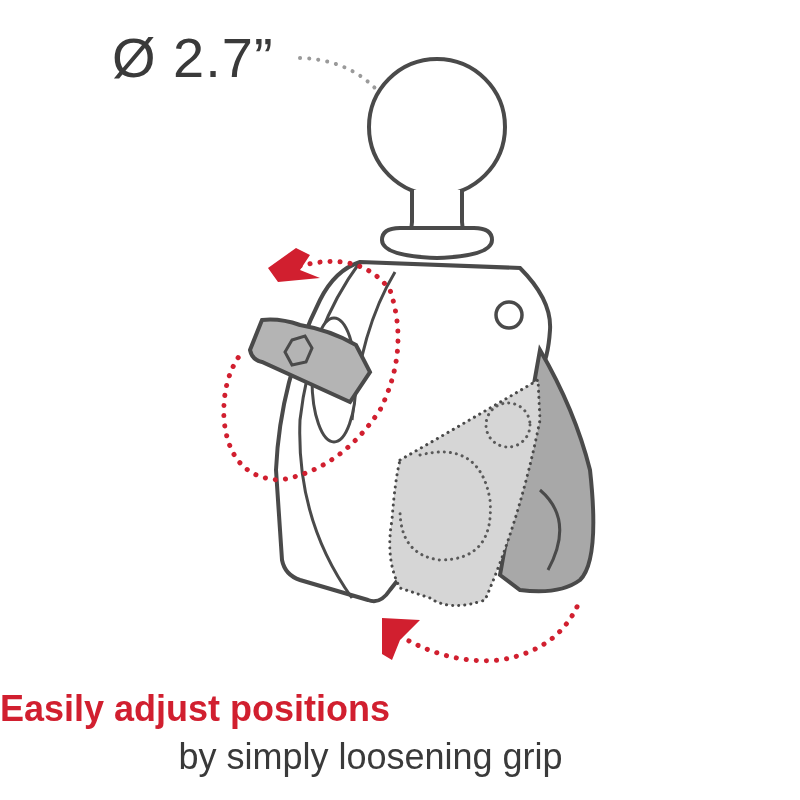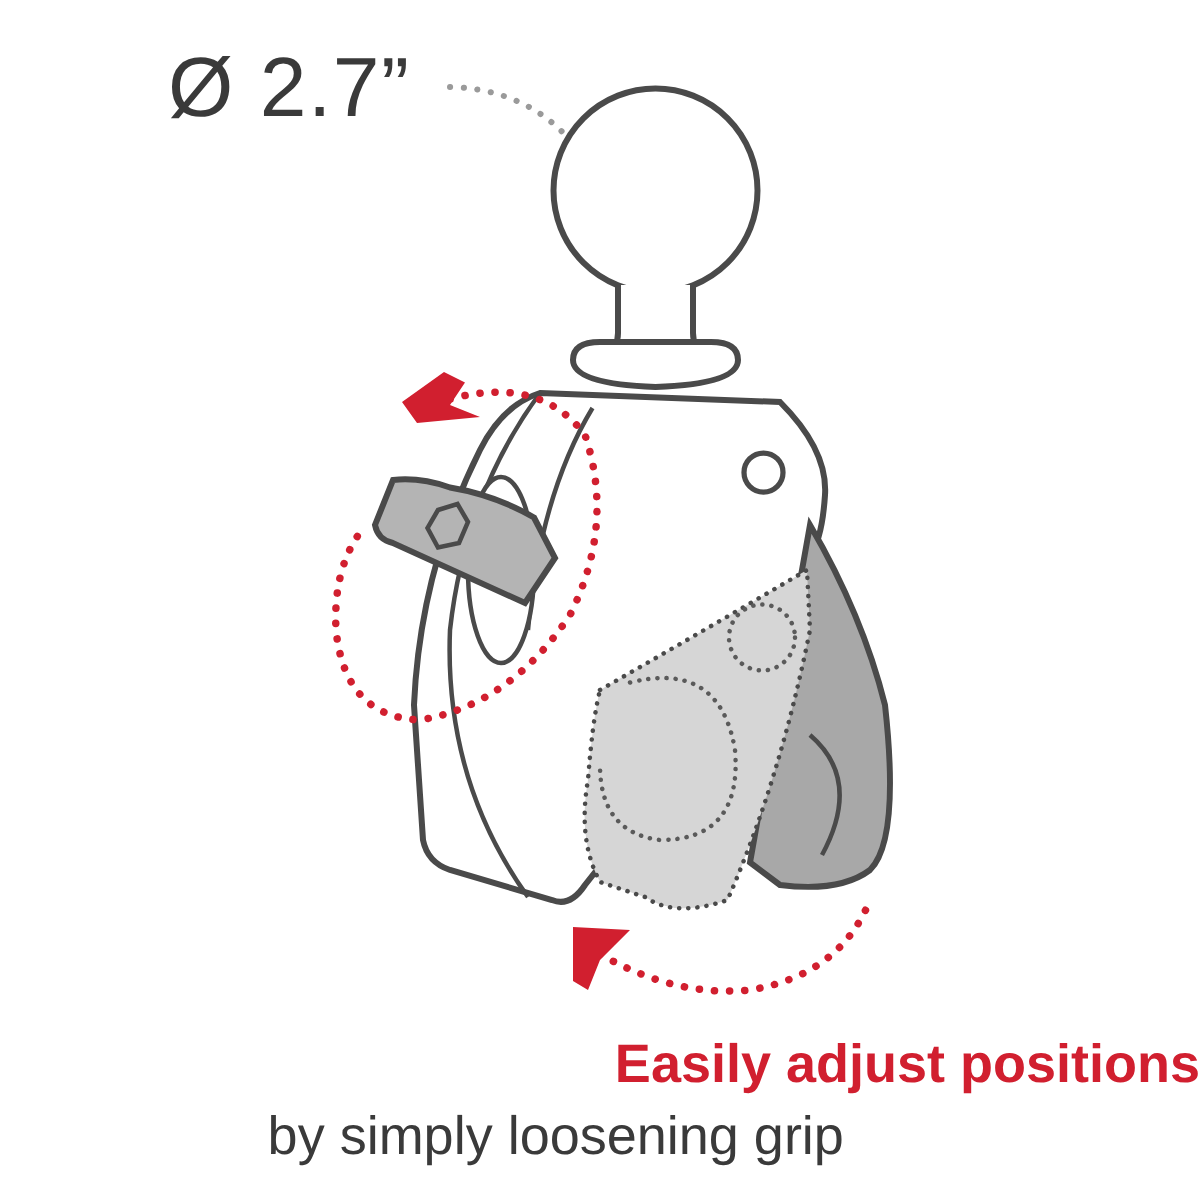--- a/index.html
+++ b/index.html
@@ -1,19 +1,19 @@
 <!DOCTYPE html>
 <html><head>
   <meta charset="utf-8">
   <style>
     html, body { margin:0; padding:0; background:#ffffff; }
     body { width:800px; height:800px; position:relative; overflow:hidden; font-family:"Liberation Sans", sans-serif; }
     .dim-label { position:absolute; left:112px; top:30px; font-size:56px; color:#3a3a3a; letter-spacing:1px; line-height:1; }
     .illus { position:absolute; left:0; top:0; width:800px; height:800px; }
-    .headline { position:absolute; left:0; width:800px; text-align:right; top:688px; font-size:36px; font-weight:bold; color:#d11f2f; }
+    .headline { position:absolute; left:0; width:800px; text-align:left; top:688px; font-size:36px; font-weight:bold; color:#d11f2f; }
     .subline { position:absolute; left:0; width:741px; text-align:center; top:736px; font-size:36px; color:#3a3a3a; }
   </style>
 </head>
 <body>
 
 <div class="dim-label">Ø 2.7”</div>
 
 <svg class="illus" viewBox="0 0 800 800" xmlns="http://www.w3.org/2000/svg">
 
   <path d="M300 58 Q 370 60 400 125" fill="none" stroke="#9a9a9a" stroke-width="4" stroke-linecap="round" stroke-dasharray="0.1 9"></path>

